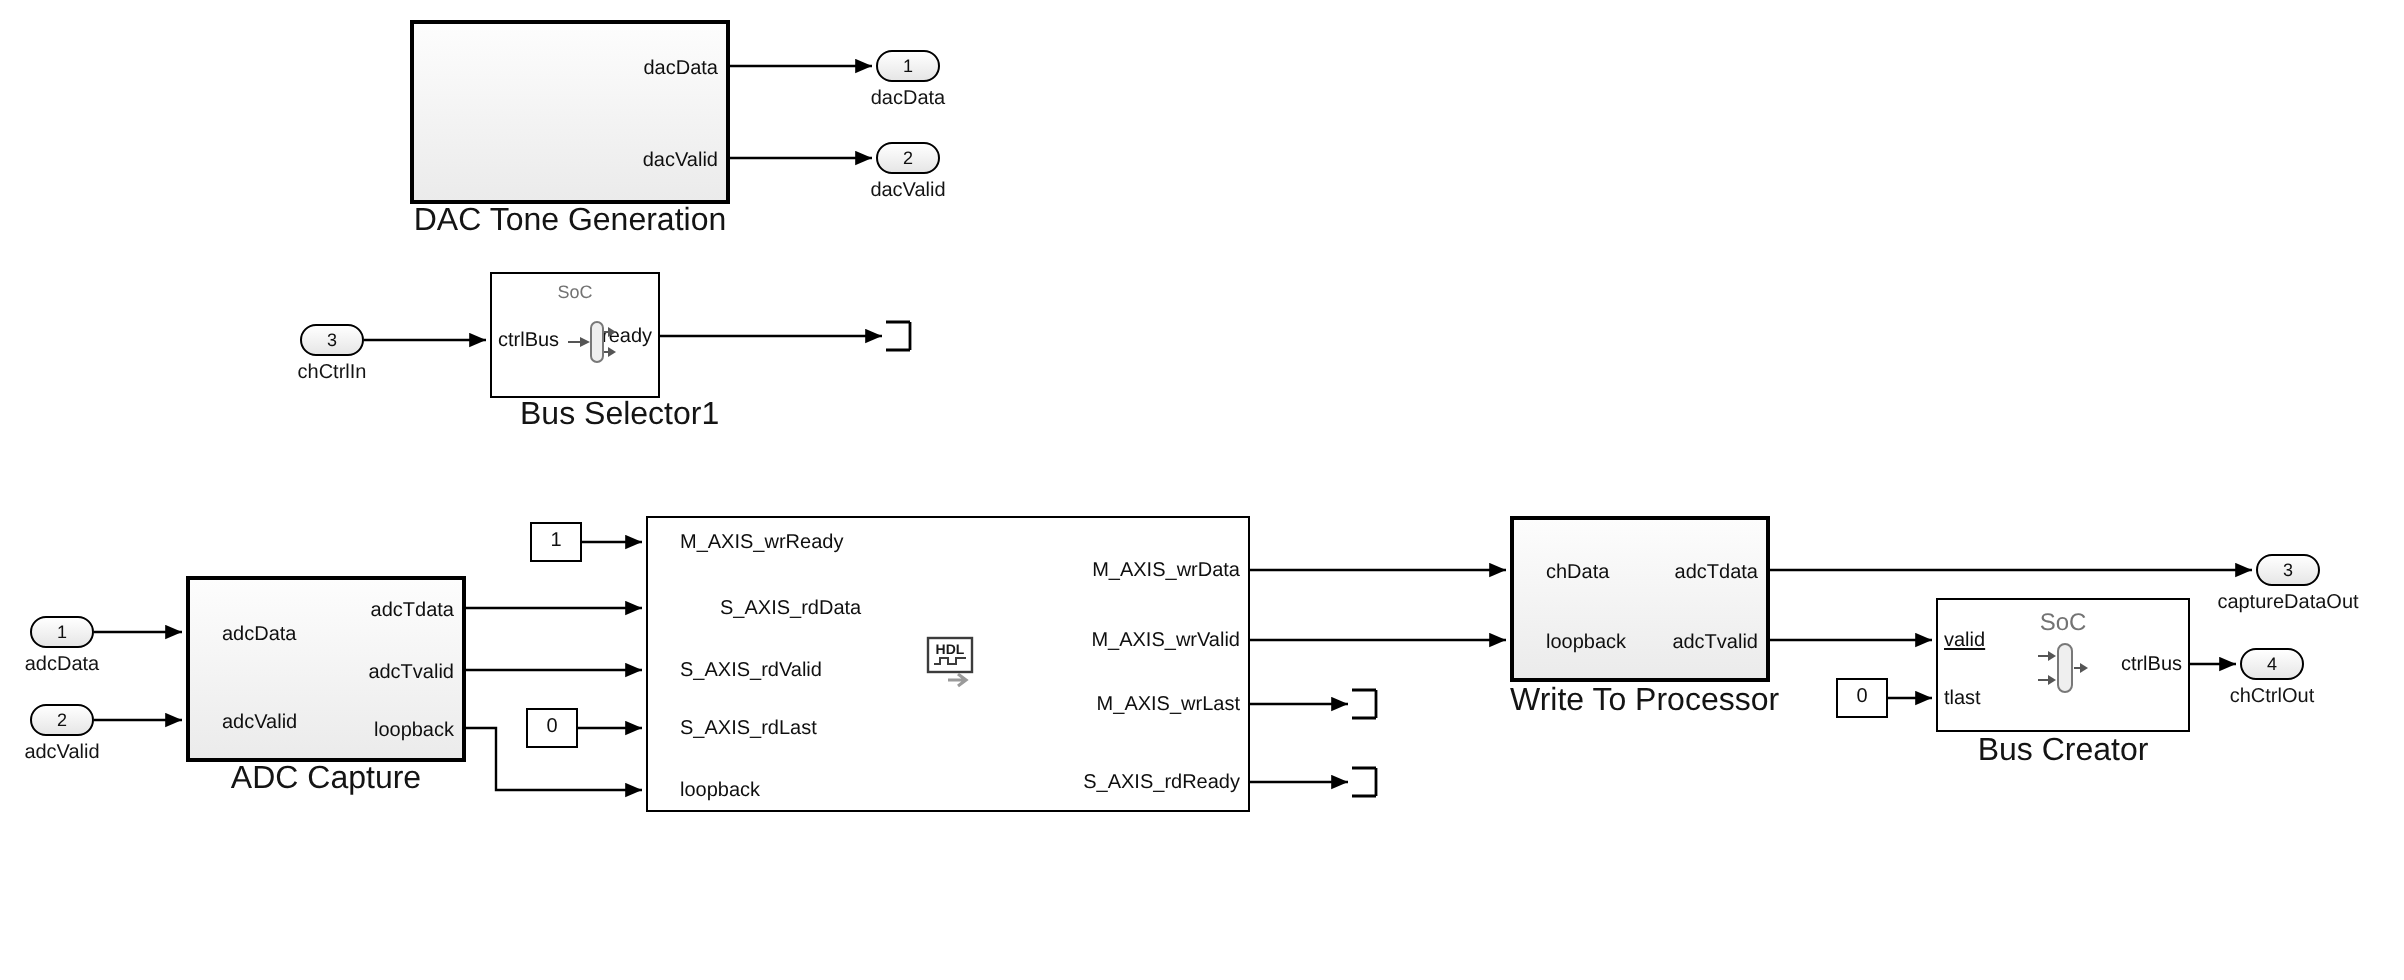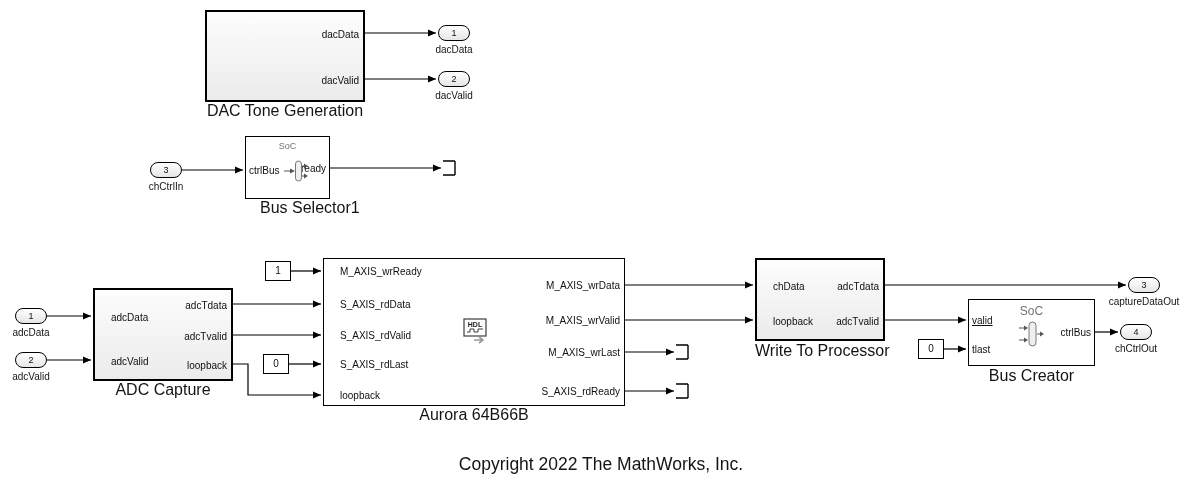--- a/index.html
+++ b/index.html
@@ -154,38 +154,37 @@
   </div>
   <div class="const" style="left:263px;top:354px;">
     <span>0</span>
   </div>
   <div class="const" style="left:918px;top:339px;">
     <span>0</span>
   </div>
 
   <div class="block" style="left:323px;top:258px;width:302px;height:148px;">
     <span class="plabel pl" style="top:6px;">M_AXIS_wrReady</span>
-    <span class="plabel pl" style="top:39px;">S_AXIS_rdData</span>
+    <span class="plabel pl" style="top:39px;margin-left:20px;">S_AXIS_rdData</span>
     <span class="plabel pl" style="top:70px;">S_AXIS_rdValid</span>
     <span class="plabel pl" style="top:99px;">S_AXIS_rdLast</span>
     <span class="plabel pl" style="top:130px;">loopback</span>
     <span class="plabel pr" style="top:20px;">M_AXIS_wrData</span>
     <span class="plabel pr" style="top:55px;">M_AXIS_wrValid</span>
     <span class="plabel pr" style="top:87px;">M_AXIS_wrLast</span>
     <span class="plabel pr" style="top:126px;">S_AXIS_rdReady</span>
     <span class="iconwrap" style="left:137px;top:58px;">
       <svg width="28" height="28" viewBox="0 0 28 28">
         <rect x="3" y="2" width="22" height="17" fill="#ffffff" stroke="#3c3c3c" stroke-width="1.2"></rect>
         <text x="14" y="10" font-size="7" font-weight="bold" text-anchor="middle" fill="#1a1a1a" font-family="Liberation Sans, sans-serif">HDL</text>
         <path d="M6 15 h3 v-3 h4 v3 h4 v-3 h5" fill="none" stroke="#3c3c3c" stroke-width="1"></path>
         <path d="M13 23 h9 m-4 -3 l4 3 l-4 3" fill="none" stroke="#9a9a9a" stroke-width="1.6"></path>
       </svg>
     </span>
   </div>
-  <div class="cap" style="left:323px;top:409px;width:302px;">Aurora 64B66B</div>
 
   <div class="block subsys" style="left:755px;top:258px;width:130px;height:83px;">
     <span class="plabel pl" style="top:20px;">chData</span>
     <span class="plabel pl" style="top:55px;">loopback</span>
     <span class="plabel pr" style="top:20px;">adcTdata</span>
     <span class="plabel pr" style="top:55px;">adcTvalid</span>
   </div>
   <div class="cap" style="left:755px;top:345px;width:130px;">Write To Processor</div>
 
   <div class="block" style="left:968px;top:299px;width:127px;height:67px;">
@@ -210,15 +209,14 @@
   <div class="io" style="left:1128px;top:277px;">
     <span>3</span>
   </div>
   <div class="iolabel" style="left:1094px;top:296px;">captureDataOut</div>
 
   <div class="io" style="left:1120px;top:324px;">
     <span>4</span>
   </div>
   <div class="iolabel" style="left:1086px;top:343px;">chCtrlOut</div>
 
-  <div class="copyright">Copyright 2022 The MathWorks, Inc.</div>
 
 </div>
 
 </body></html>

